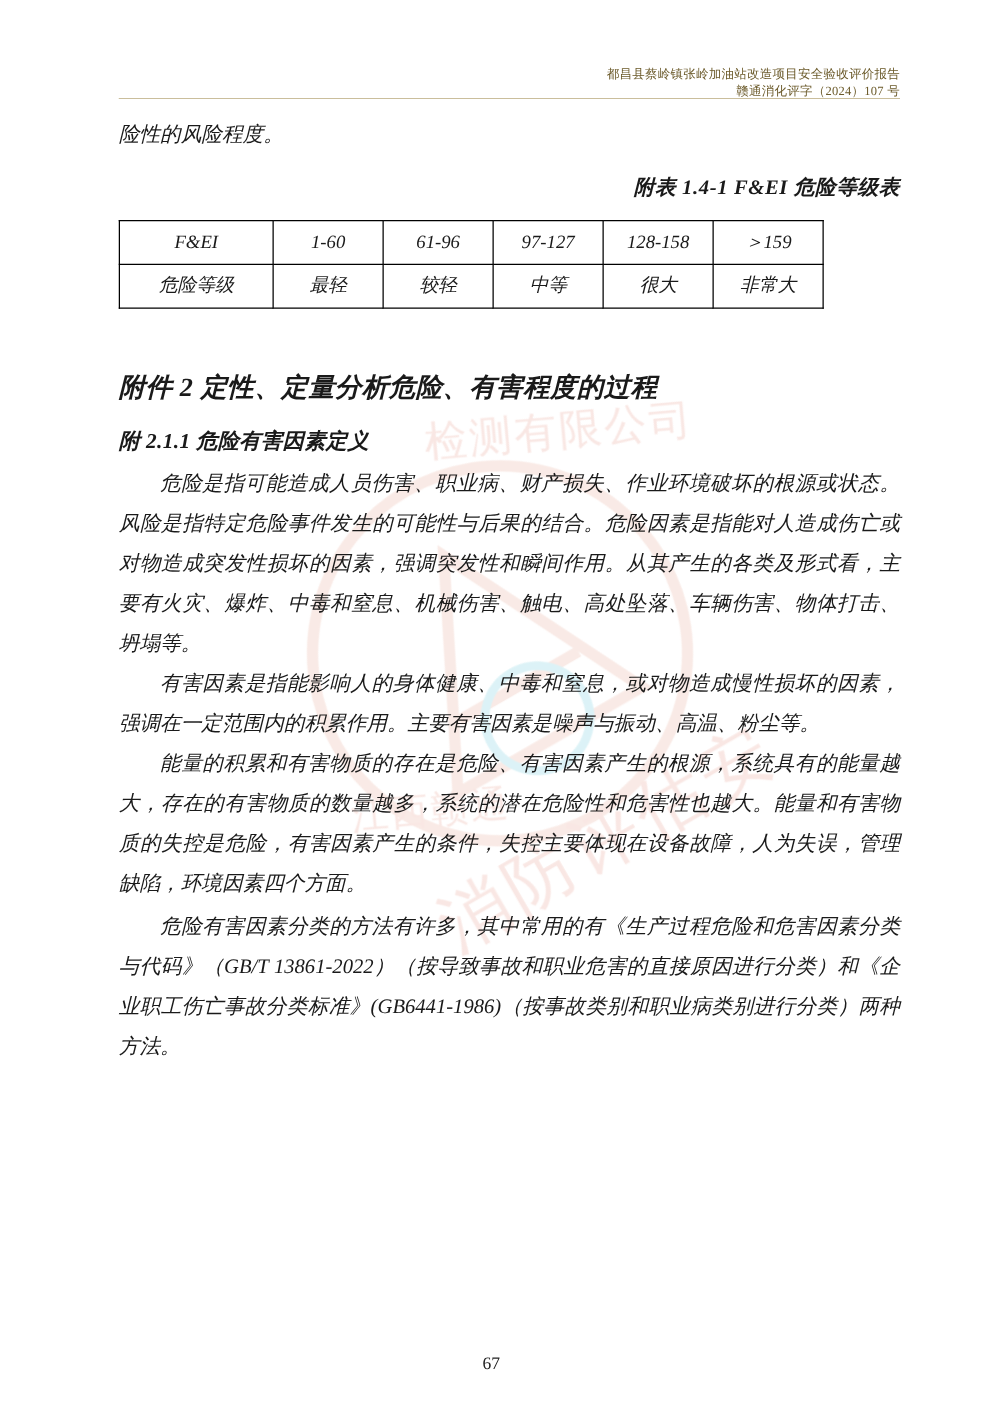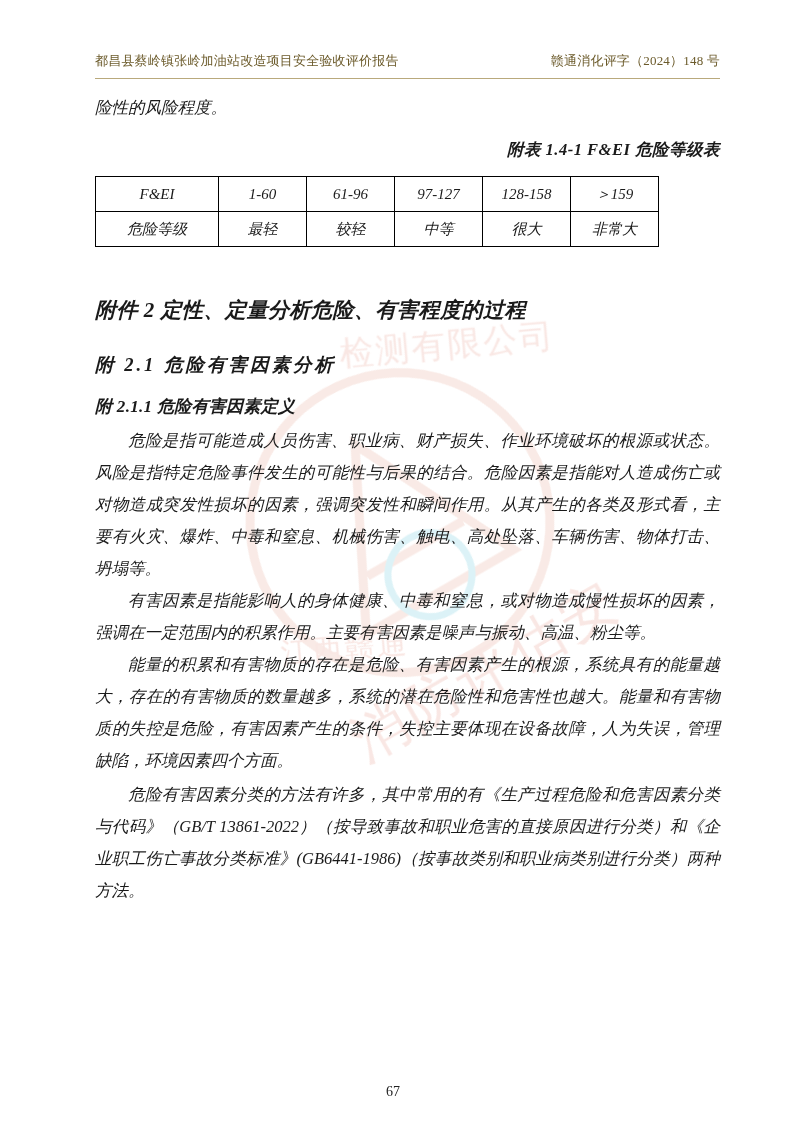--- a/index.html
+++ b/index.html
@@ -25,24 +25,25 @@
 
   
   .header {
     position: absolute;
     left: 95px;
     top: 52px;
     width: 625px;
     display: flex;
     justify-content: space-between;
     align-items: flex-end;
-    font-size: 13px;
+    font-size: 10px;
     color: #6b5a2a;
     letter-spacing: 0.2px;
     font-family: "Liberation Serif", "DejaVu Serif", serif;
+    flex-direction: column;
   }
   .header-left { white-space: nowrap; }
   .header-right { white-space: nowrap; }
   .header-rule {
     position: absolute;
     left: 95px;
     top: 78px;
     width: 625px;
     height: 1px;
     background: #b9a97c;
@@ -161,21 +162,21 @@
         <circle cx="235" cy="300" r="42" fill="none" stroke="#7fd0e0" stroke-width="7"></circle>
         <text x="235" y="430" text-anchor="middle" font-family="'Liberation Serif', serif" font-size="56" fill="#e9a79a" letter-spacing="4">消防评估安</text>
         <text x="360" y="120" text-anchor="middle" font-family="'Liberation Serif', serif" font-size="34" fill="#e9a79a" letter-spacing="2" transform="rotate(25 360 120)">检测有限公司</text>
         <text x="120" y="330" text-anchor="middle" font-family="'Liberation Serif', serif" font-size="30" fill="#e9a79a" letter-spacing="2" transform="rotate(25 120 330)">江西赣通</text>
       </g>
     </svg>
   </div>
 
   <div class="header">
     <span class="header-left">都昌县蔡岭镇张岭加油站改造项目安全验收评价报告</span>
-    <span class="header-right">赣通消化评字（2024）148 号</span>
+    <span class="header-right">赣通消化评字（2024）107 号</span>
   </div>
   <div class="header-rule"></div>
 
   <div class="content">
 
     <p class="noindent">险性的风险程度。</p>
 
     <div class="table-caption">附表 1.4-1   F&amp;EI 危险等级表</div>
 
     <table class="fei">
@@ -194,21 +195,20 @@
         <td>较轻</td>
         <td>中等</td>
         <td>很大</td>
         <td>非常大</td>
       </tr>
     </tbody>
       </table>
 
     <h1 class="doc-h1">附件 2 定性、定量分析危险、有害程度的过程</h1>
 
-    <h2 class="doc-h2">附 2.1 危险有害因素分析</h2>
 
     <h3 class="doc-h3">附 2.1.1 危险有害因素定义</h3>
 
     <p class="para blk">危险是指可能造成人员伤害、职业病、财产损失、作业环境破坏的根源或状态。风险是指特定危险事件发生的可能性与后果的结合。危险因素是指能对人造成伤亡或对物造成突发性损坏的因素，强调突发性和瞬间作用。从其产生的各类及形式看，主要有火灾、爆炸、中毒和窒息、机械伤害、触电、高处坠落、车辆伤害、物体打击、坍塌等。</p>
     <p class="para">有害因素是指能影响人的身体健康、中毒和窒息，或对物造成慢性损坏的因素，强调在一定范围内的积累作用。主要有害因素是噪声与振动、高温、粉尘等。</p>
     <p class="para">能量的积累和有害物质的存在是危险、有害因素产生的根源，系统具有的能量越大，存在的有害物质的数量越多，系统的潜在危险性和危害性也越大。能量和有害物质的失控是危险，有害因素产生的条件，失控主要体现在设备故障，人为失误，管理缺陷，环境因素四个方面。</p>
 
 
     <p class="para blk">危险有害因素分类的方法有许多，其中常用的有《生产过程危险和危害因素分类与代码》（GB/T 13861-2022）（按导致事故和职业危害的直接原因进行分类）和《企业职工伤亡事故分类标准》(GB6441-1986)（按事故类别和职业病类别进行分类）两种方法。</p>
 

